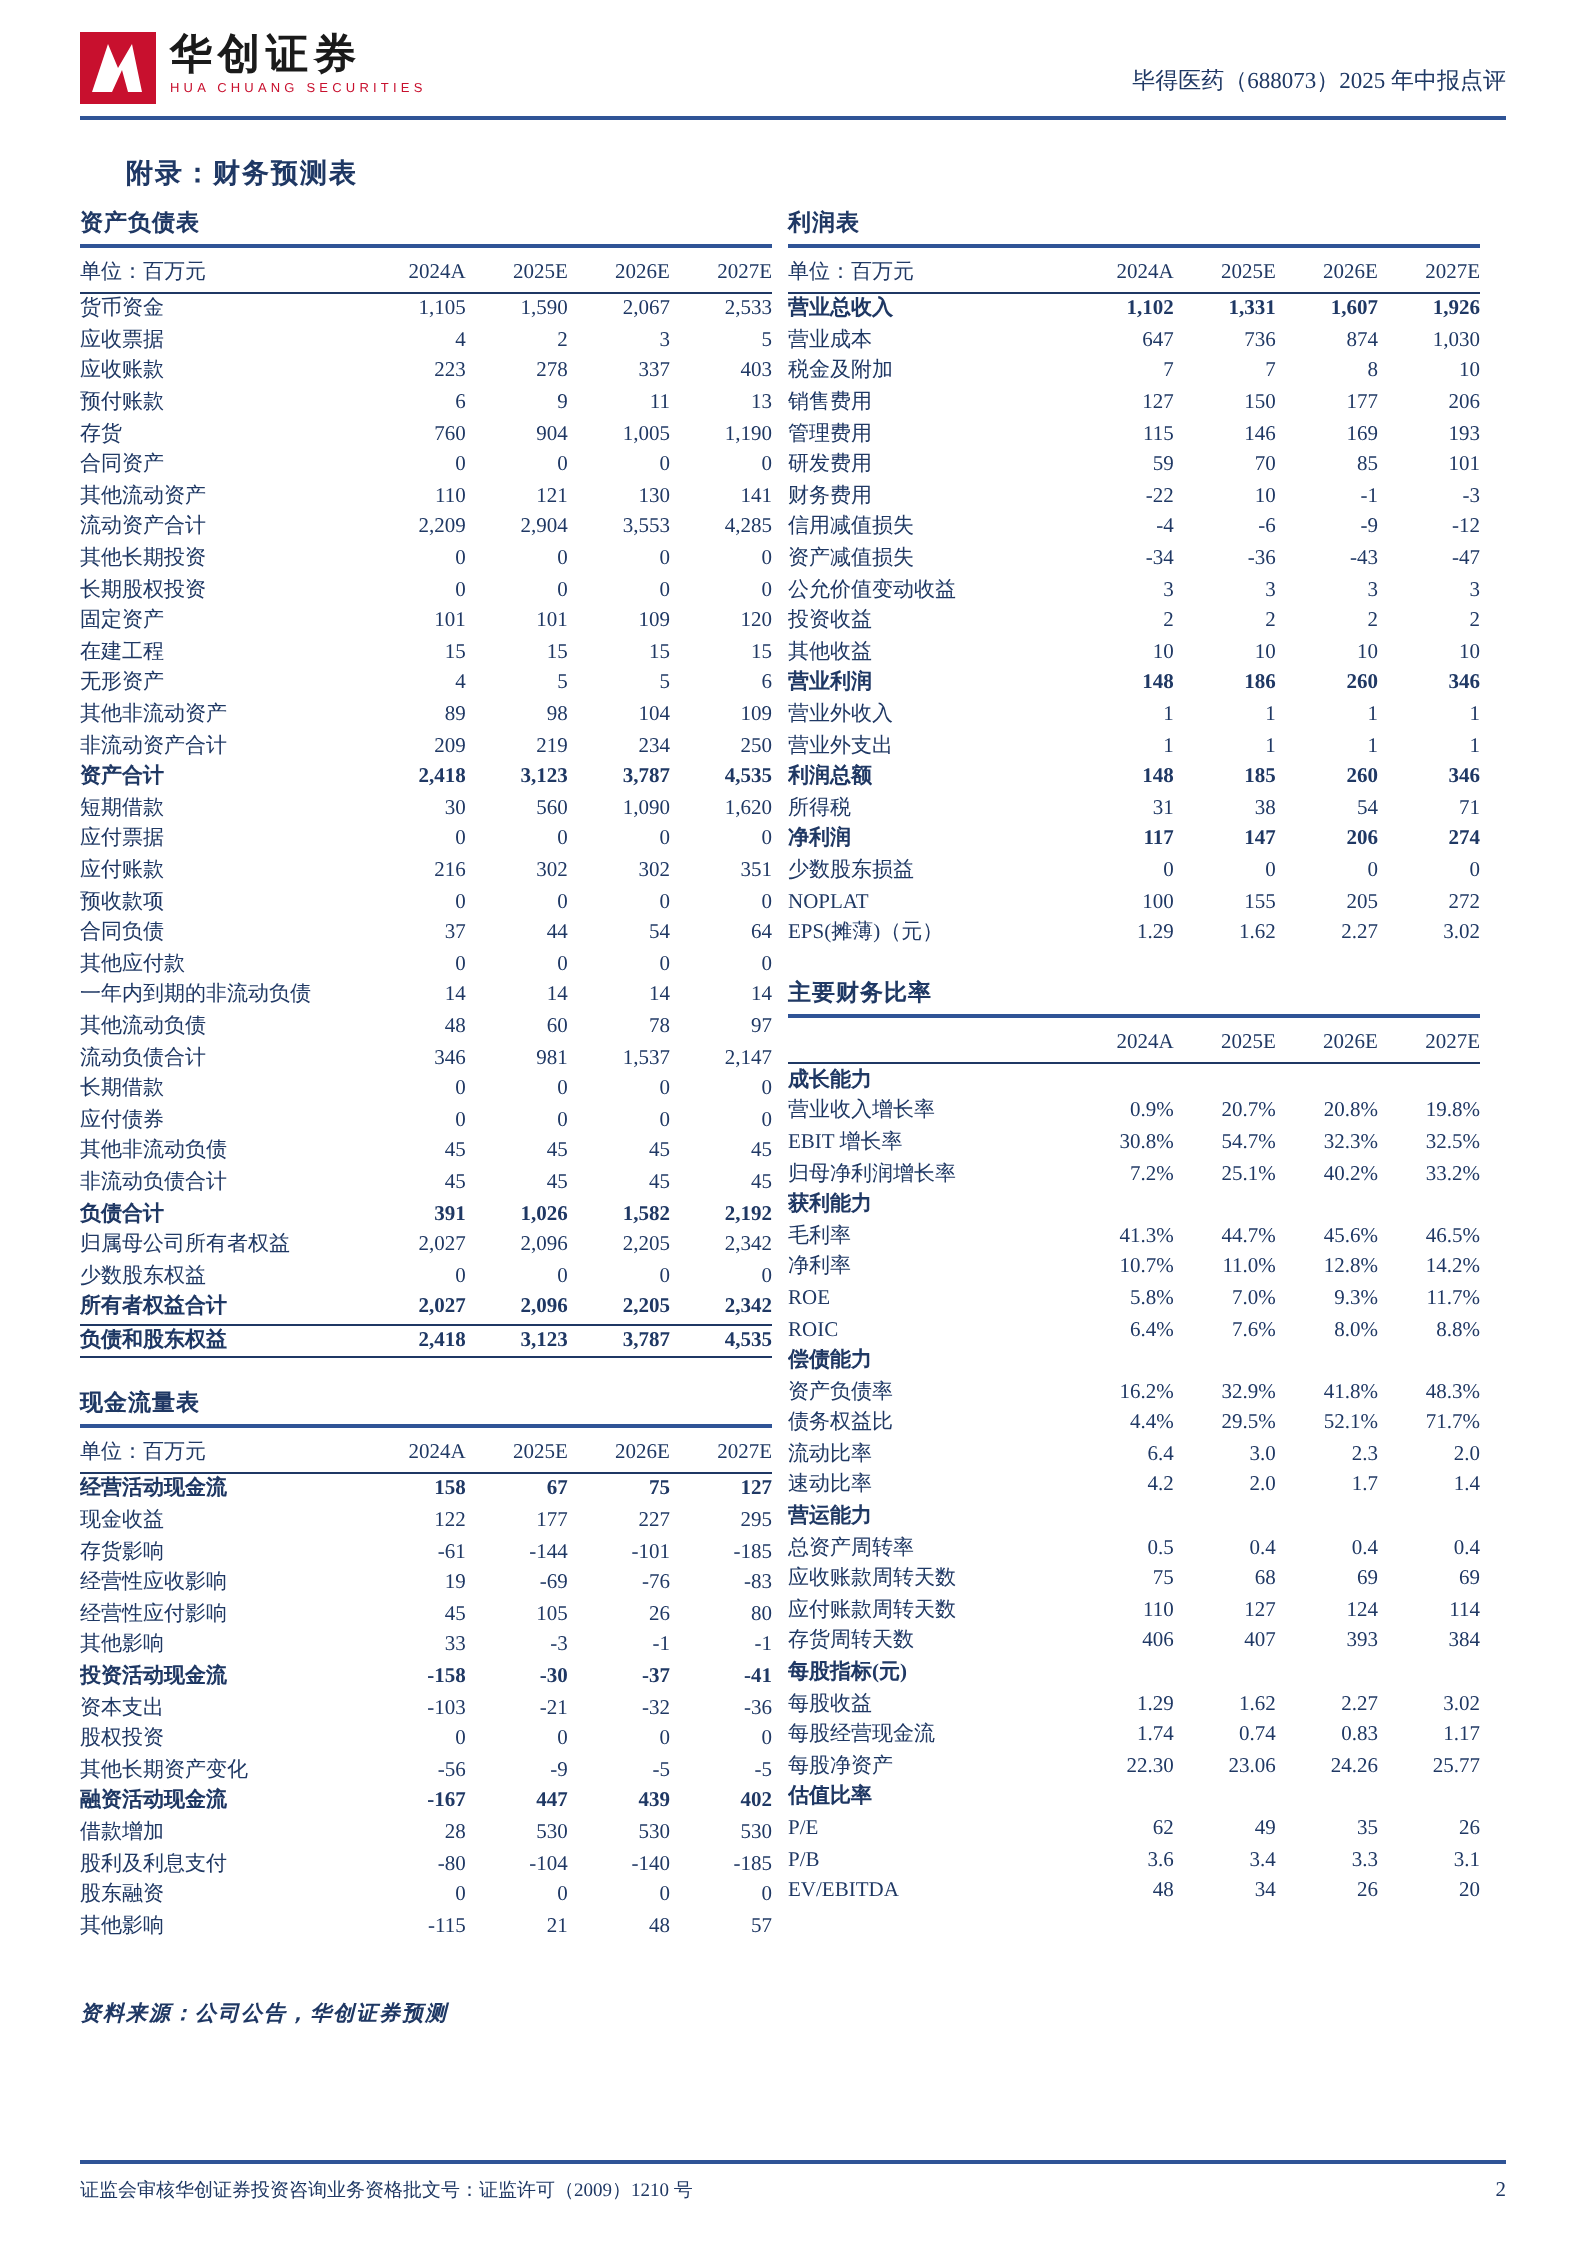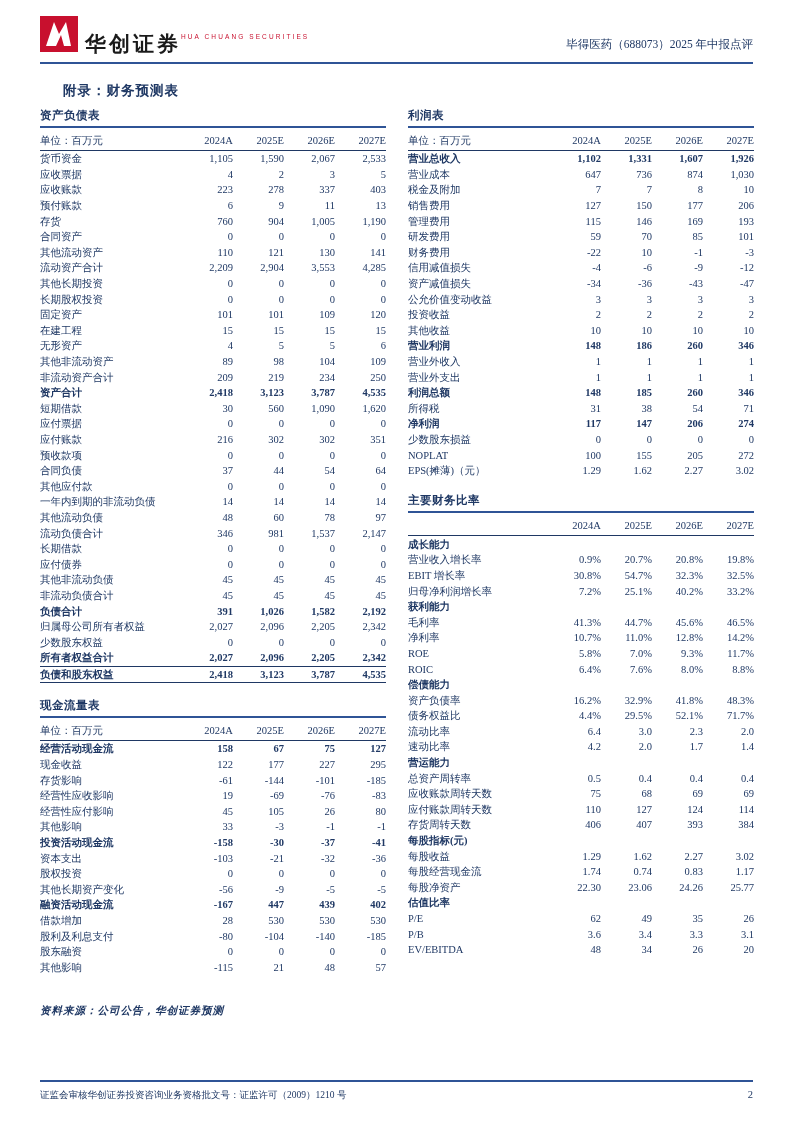--- a/index.html
+++ b/index.html
@@ -26,21 +26,21 @@
     padding: 16px 40px 6px 40px;
   }
   .logo { display: flex; align-items: flex-start; gap: 7px; }
   .logo-mark {
     width: 38px; height: 36px;
     background: var(--logo-red);
     display: flex; align-items: center; justify-content: center;
     flex: 0 0 auto;
   }
   .logo-mark svg { display: block; }
-  .logo-txt { display: flex; flex-direction: row; margin-top: 16px; }
+  .logo-txt { display: flex; flex-direction: column; }
   .logo-cn {
     font-size: 21px; font-weight: bold; color: #1a1a1a;
     letter-spacing: 3px; line-height: 24px;
     font-family: "Liberation Sans", "DejaVu Sans", sans-serif;
   }
   .logo-en {
     font-size: 6.5px; color: var(--logo-red); letter-spacing: 2.1px;
     line-height: 10px; font-family: "Liberation Sans", "DejaVu Sans", sans-serif;
   }
   .report-title {
@@ -49,21 +49,21 @@
   }
   .hdr-rule { margin: 0 40px; border-top: 2.5px solid var(--line-blue); }
   
   .appendix-title {
     margin: 18px 40px 8px 40px;
     font-size: 13.5px; font-weight: bold; color: var(--text-navy);
     letter-spacing: 1px;
     padding-left: 23px;
   }
   
-  .cols { display: flex; gap: 22px; padding: 0 40px; align-items: flex-start; }
+  .cols { display: flex; gap: 8px; padding: 0 40px; align-items: flex-start; }
   .col { width: 346px; flex: 0 0 auto; }
   .fin-section { margin-bottom: 15px; }
   .tbl-title {
     font-size: 11.5px; font-weight: bold; color: var(--text-navy);
     border-bottom: 2px solid var(--line-blue);
     padding-bottom: 3px; margin-bottom: 4px;
     letter-spacing: 0.5px;
   }
   table.fin { width: 100%; border-collapse: collapse; table-layout: fixed; }
   col.c-lbl { width: 41%; }

